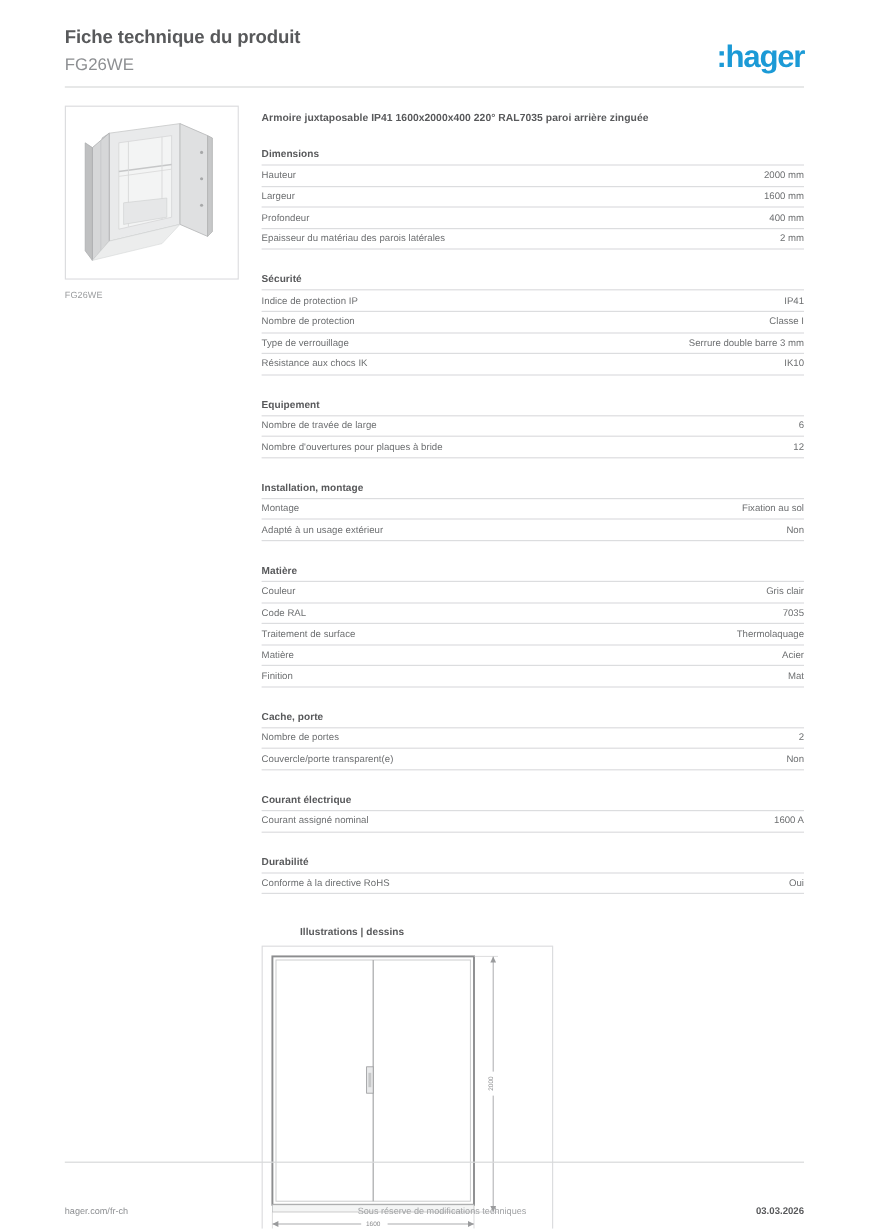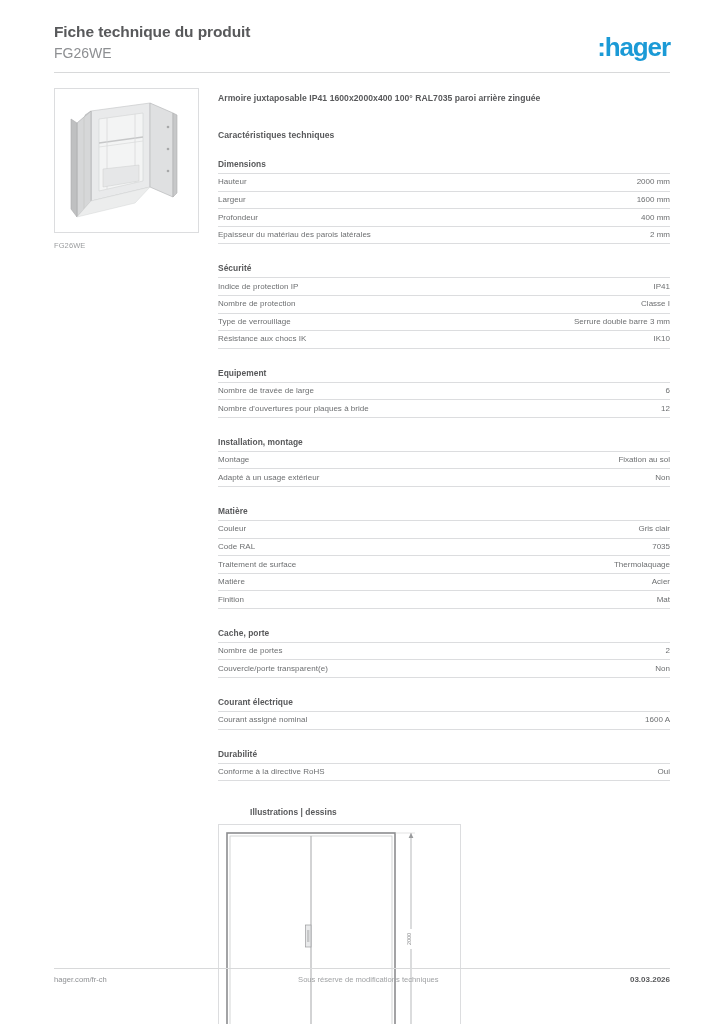--- a/index.html
+++ b/index.html
@@ -144,21 +144,21 @@
 
   
   .footer-rule {
     position: absolute;
     left: 54px; top: 968px;
     width: 616px; height: 1px;
     background: #d8d9da;
   }
   .footer {
     position: absolute;
-    left: 54px; top: 975px;
+    left: 54px; top: 1005px;
     width: 616px;
     display: flex;
     justify-content: space-between;
     align-items: center;
     font-size: 7.6px;
     color: #8d8f92;
   }
   .footer-left { color: #8d8f92; text-decoration: none; }
   .footer-center { color: #a0a2a4; }
   .footer-right { color: #58595b; font-weight: bold; font-size: 8px; }
@@ -204,22 +204,21 @@
       <circle cx="113" cy="38" r="1.3" fill="#a7a8a9"></circle>
       <circle cx="113" cy="60" r="1.3" fill="#a7a8a9"></circle>
       <circle cx="113" cy="82" r="1.3" fill="#a7a8a9"></circle>
 
       <polygon points="22,128 36,112 95,98 80,114" fill="#eceded" stroke="#d5d6d7" stroke-width="0.5"></polygon>
     </svg>
   </div>
   <div class="product-caption">FG26WE</div>
 
   <div class="content">
-    <div class="product-name">Armoire juxtaposable IP41 1600x2000x400 100° RAL7035 paroi arrière zinguée</div>
-    <div class="specs-title">Caractéristiques techniques</div>
+    <div class="product-name">Armoire juxtaposable IP41 1600x2000x400 220° RAL7035 paroi arrière zinguée</div>
 
     <div id="sections">
         <div class="section">
           <div class="section-head">Dimensions</div>
           <div class="spec-row">
             <div class="spec-label">Hauteur</div>
             <div class="spec-value">2000 mm</div>
           </div>
           <div class="spec-row">
             <div class="spec-label">Largeur</div>

